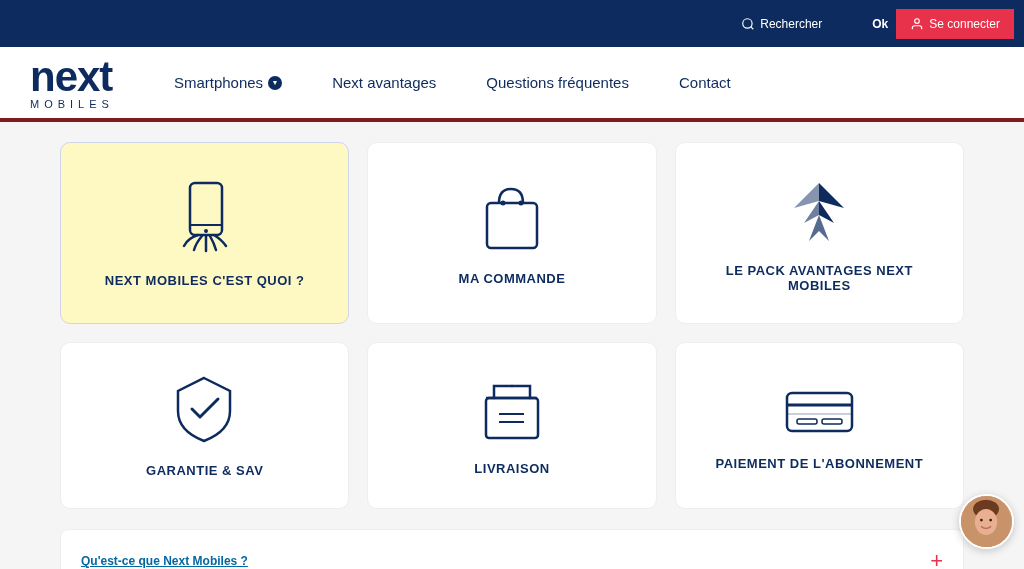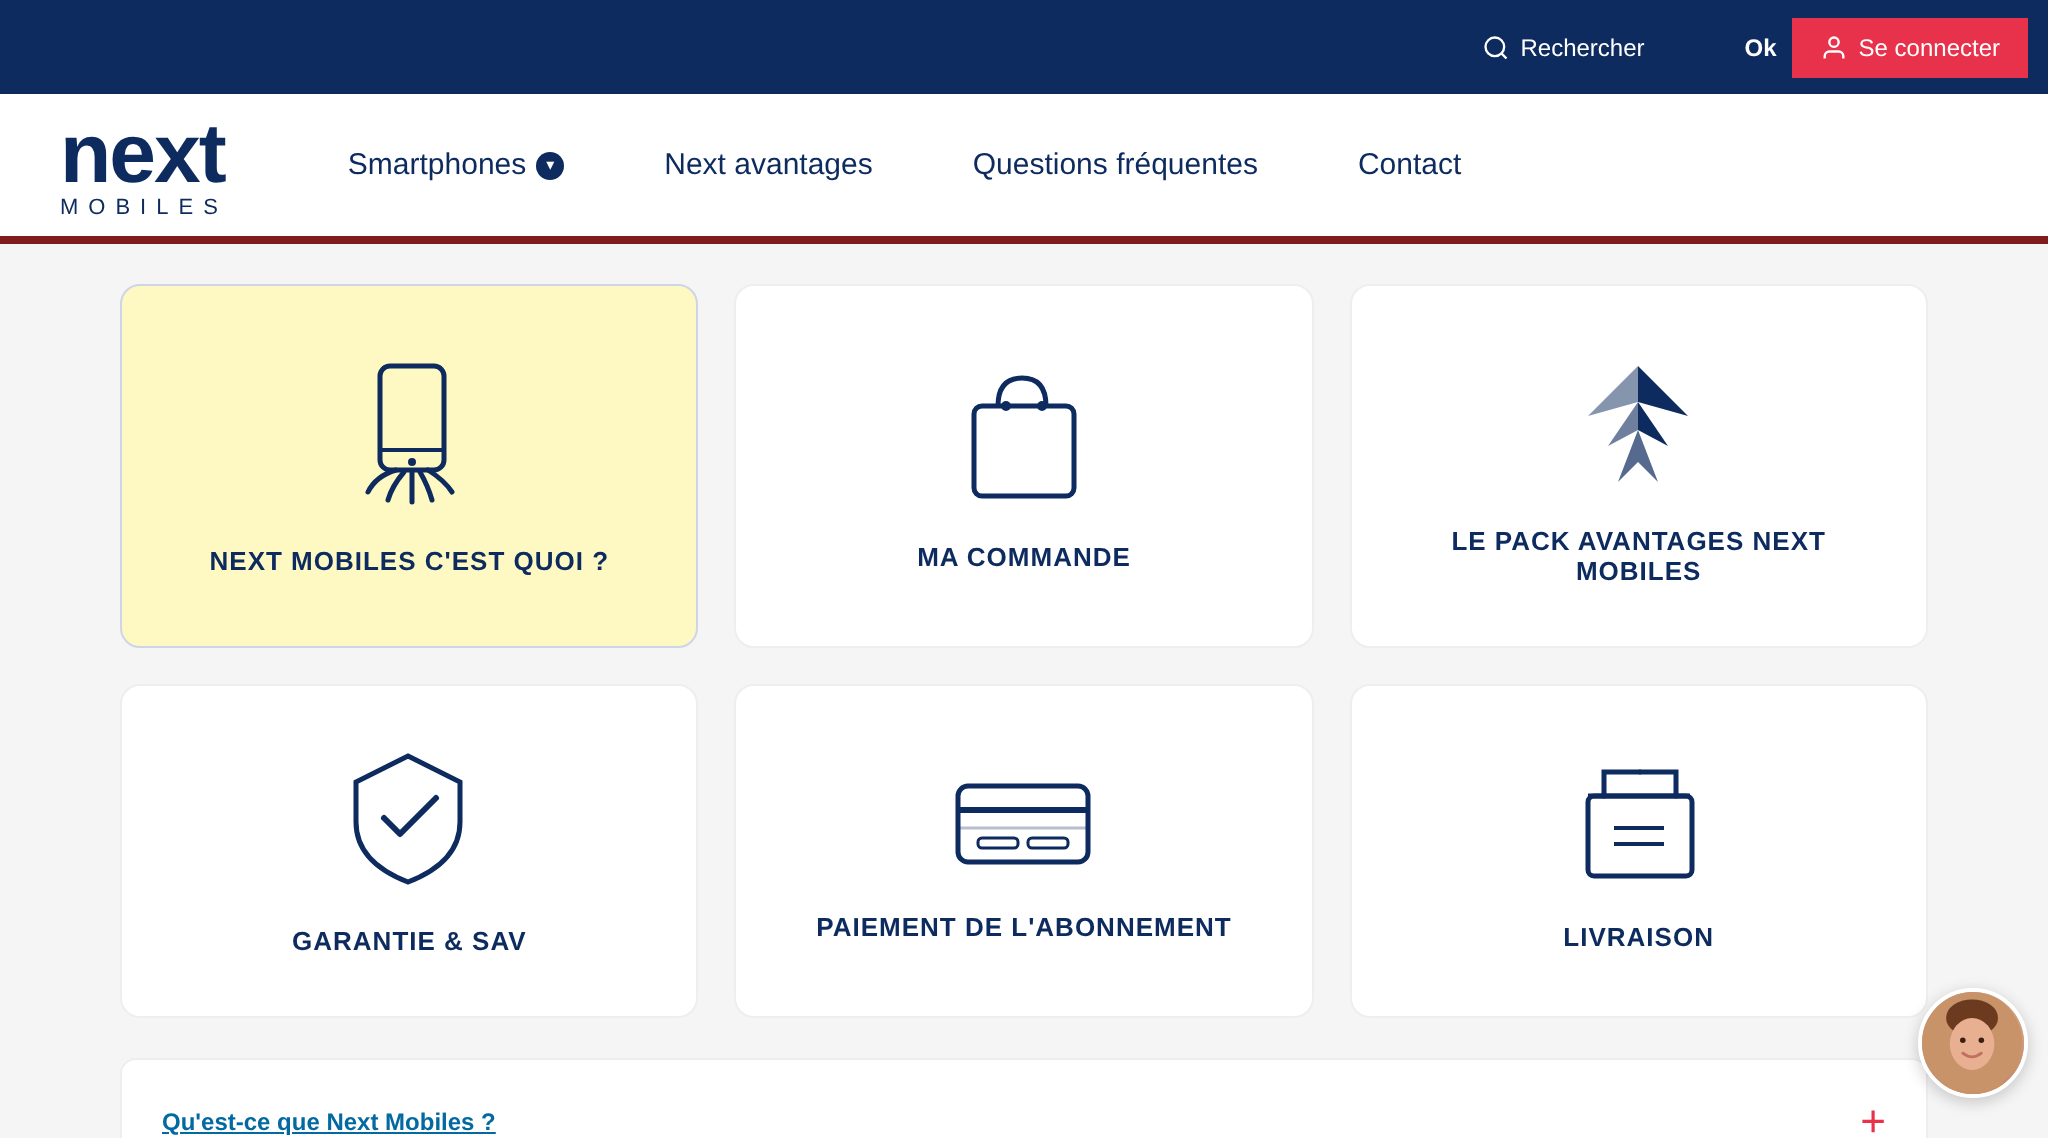--- a/index.html
+++ b/index.html
@@ -301,47 +301,47 @@
         <svg width="65" height="75" viewBox="0 0 65 75" fill="none">
           <path d="M32 5 L58 18 L58 38 Q58 58 32 68 Q6 58 6 38 L6 18 Z" stroke="#0d2b5e" stroke-width="2.5" fill="none"></path>
           <path d="M20 36 L28 44 L46 26" stroke="#0d2b5e" stroke-width="3" stroke-linecap="round" stroke-linejoin="round" fill="none"></path>
         </svg>
       </div>
       <span class="card-label">GARANTIE &amp; SAV</span>
     </div>
 
     <div class="card">
       <div class="card-icon">
+        <svg width="75" height="70" viewBox="0 0 75 70" fill="none">
+
+          <rect x="12" y="22" width="52" height="40" rx="3" stroke="#0d2b5e" stroke-width="2.5" fill="none"></rect>
+
+          <line x1="12" y1="22" x2="63" y2="22" stroke="#0d2b5e" stroke-width="2.5"></line>
+          <path d="M20 22 L20 10 L38 10" stroke="#0d2b5e" stroke-width="2.5" stroke-linecap="round" fill="none"></path>
+          <path d="M56 22 L56 10 L38 10" stroke="#0d2b5e" stroke-width="2.5" stroke-linecap="round" fill="none"></path>
+
+          <line x1="25" y1="38" x2="50" y2="38" stroke="#0d2b5e" stroke-width="2"></line>
+          <line x1="25" y1="46" x2="50" y2="46" stroke="#0d2b5e" stroke-width="2"></line>
+        </svg>
+      </div>
+      <span class="card-label">LIVRAISON</span>
+    </div>
+
+    <div class="card">
+      <div class="card-icon">
         <svg width="75" height="60" viewBox="0 0 75 60" fill="none">
           <rect x="5" y="12" width="65" height="38" rx="5" stroke="#0d2b5e" stroke-width="2.5" fill="none"></rect>
           <line x1="5" y1="24" x2="70" y2="24" stroke="#0d2b5e" stroke-width="3"></line>
           <line x1="5" y1="33" x2="70" y2="33" stroke="#0d2b5e" stroke-width="1.5" opacity="0.3"></line>
           <rect x="15" y="38" width="20" height="5" rx="2" stroke="#0d2b5e" stroke-width="1.5" fill="none"></rect>
           <rect x="40" y="38" width="20" height="5" rx="2" stroke="#0d2b5e" stroke-width="1.5" fill="none"></rect>
         </svg>
       </div>
       <span class="card-label">PAIEMENT DE L'ABONNEMENT</span>
     </div>
-
-    <div class="card">
-      <div class="card-icon">
-        <svg width="75" height="70" viewBox="0 0 75 70" fill="none">
-
-          <rect x="12" y="22" width="52" height="40" rx="3" stroke="#0d2b5e" stroke-width="2.5" fill="none"></rect>
-
-          <line x1="12" y1="22" x2="63" y2="22" stroke="#0d2b5e" stroke-width="2.5"></line>
-          <path d="M20 22 L20 10 L38 10" stroke="#0d2b5e" stroke-width="2.5" stroke-linecap="round" fill="none"></path>
-          <path d="M56 22 L56 10 L38 10" stroke="#0d2b5e" stroke-width="2.5" stroke-linecap="round" fill="none"></path>
-
-          <line x1="25" y1="38" x2="50" y2="38" stroke="#0d2b5e" stroke-width="2"></line>
-          <line x1="25" y1="46" x2="50" y2="46" stroke="#0d2b5e" stroke-width="2"></line>
-        </svg>
-      </div>
-      <span class="card-label">LIVRAISON</span>
-    </div>
   </div>
 
   <div class="faq-section">
     <div class="faq-item">
       <span class="faq-question">Qu'est-ce que Next Mobiles ?</span>
       <span class="faq-plus">+</span>
     </div>
 
   </div>
 

